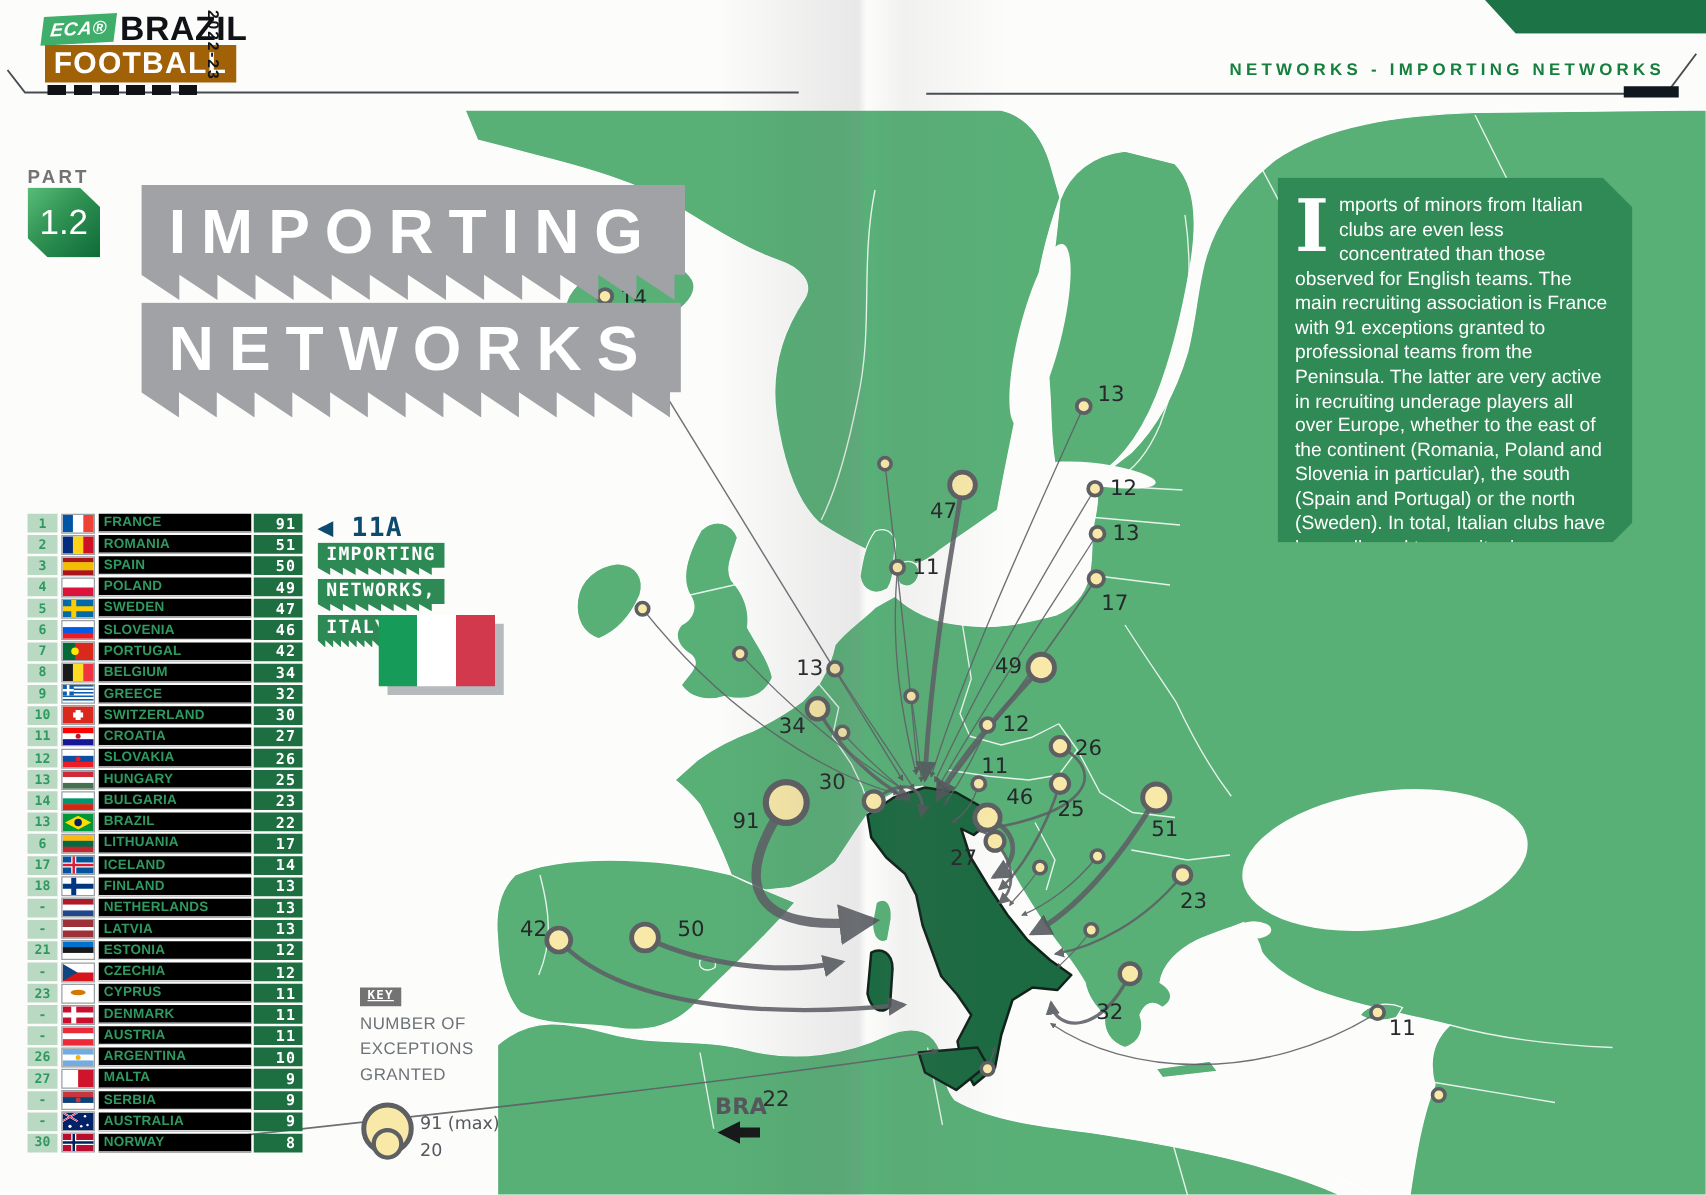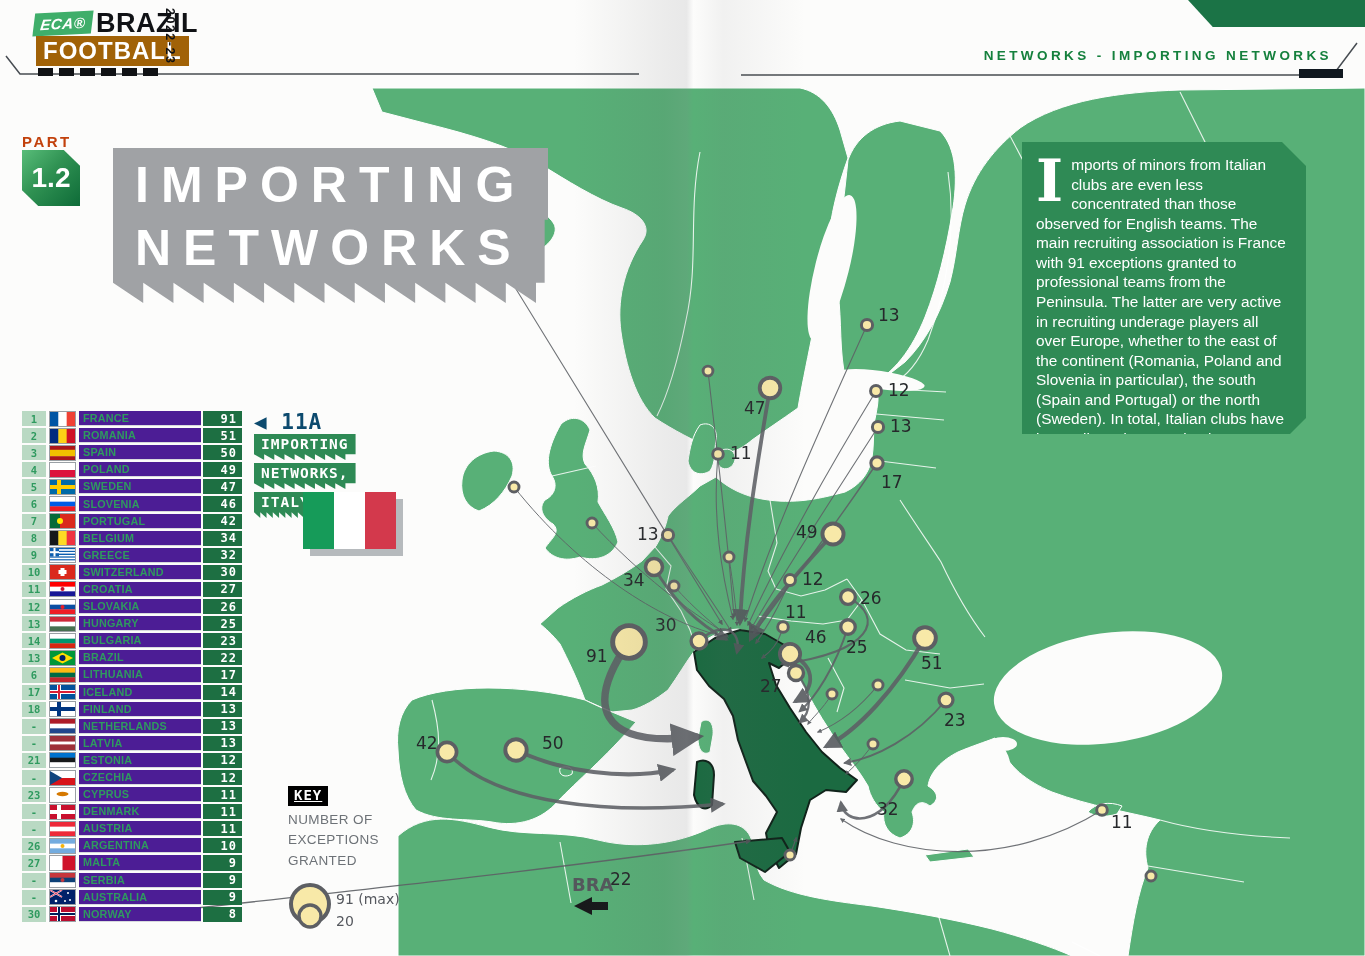--- a/index.html
+++ b/index.html
@@ -20,30 +20,30 @@
     font-size:24px;letter-spacing:1px;padding:0 7px;line-height:30px;}
   .season{position:absolute;left:133px;top:2px;writing-mode:vertical-rl;font-weight:700;
     font-size:12.5px;color:#101215;letter-spacing:1.5px;}
   .dashes{position:absolute;left:8px;top:62px;width:122px;height:8px;
     background:repeating-linear-gradient(90deg,#101215 0 15px,transparent 15px 21px);}
   
   .hdr-right{position:absolute;right:33px;top:48px;z-index:8;font-weight:800;font-size:13.5px;
     letter-spacing:3.4px;color:#15803d;}
   
   .part{position:absolute;left:22px;top:133px;z-index:7;font-weight:900;font-size:15px;
-    letter-spacing:2.5px;color:#c2410c;}
+    letter-spacing:2.5px;color:#737373;}
   .part-num{position:absolute;left:22px;top:150px;z-index:7;width:58px;height:56px;
     background:linear-gradient(315deg,#0e6b38 0%,#2f9152 55%,#58bd79 100%);
     clip-path:polygon(0 0,72% 0,100% 28%,100% 100%,28% 100%,0 72%);
-    color:#fff;font-weight:700;font-size:28px;display:flex;align-items:center;justify-content:center;}
+    color:#fff;font-weight:400;font-size:28px;display:flex;align-items:center;justify-content:center;}
   .title-line{position:absolute;z-index:7;background:#a0a2a5;color:#fff;font-weight:900;
     letter-spacing:12px;font-size:50px;padding:8px 22px 26px 22px;
     clip-path:polygon(0 0,0 78%,7% 100%,7% 78%,14% 100%,14% 78%,21% 100%,21% 78%,28% 100%,28% 78%,35% 100%,35% 78%,42% 100%,42% 78%,49% 100%,49% 78%,56% 100%,56% 78%,63% 100%,63% 78%,70% 100%,70% 78%,77% 100%,77% 78%,84% 100%,84% 78%,91% 100%,91% 78%,98% 100%,98% 78%,100% 78%,100% 0);}
   .title-1{left:113px;top:148px;}
-  .title-2{left:113px;top:211px;}
+  .title-2{left:113px;top:242px;}
   
   .gblock{display:inline-block;background:#2e8a55;color:#fff;font-family:"DejaVu Sans Mono",monospace;
     font-weight:700;font-size:14.5px;letter-spacing:1px;padding:2px 7px 8px 7px;
     clip-path:polygon(0 0,0 78%,10% 100%,10% 78%,20% 100%,20% 78%,30% 100%,30% 78%,40% 100%,40% 78%,50% 100%,50% 78%,60% 100%,60% 78%,70% 100%,70% 78%,80% 100%,80% 78%,90% 100%,90% 78%,100% 78%,100% 0);}
   
   .fig-a{position:absolute;left:254px;top:410px;z-index:7;width:160px;}
   .fig-a .fig-id{color:#0c4a6e;font-weight:900;font-size:21px;font-family:"DejaVu Sans Mono",monospace;
     letter-spacing:1px;display:inline-block;vertical-align:top;margin-right:6px;}
   .fig-a .lines{display:inline-block;}
   .fig-a .gblock{display:block;width:max-content;margin-bottom:3px;}
@@ -58,29 +58,29 @@
     clip-path:polygon(0 0,calc(100% - 24px) 0,100% 24px,100% calc(100% - 16px),calc(100% - 16px) 100%,0 100%);}
   .dropcap{float:left;font-family:"DejaVu Serif",serif;font-weight:700;font-size:58px;
     line-height:.82;padding:3px 8px 0 0;}
   
   .rank-table{position:absolute;left:22px;top:411px;z-index:7;}
   .trow{display:grid;grid-template-columns:24px 29px 122px 39px;grid-gap:2px;margin-bottom:2px;height:15.1px;}
   .trow .rk{background:#b9d9c3;color:#2f9a5f;font-weight:700;font-size:10.5px;
     font-family:"DejaVu Sans Mono",monospace;display:flex;align-items:center;justify-content:center;}
   .trow .fl{background:#fff;display:flex;align-items:center;justify-content:center;}
   .trow .fl svg{display:block;outline:1px solid #9aa0a5;}
-  .trow .nm{background:#4c1d95;color:#2f9a5f;font-weight:700;font-size:10.8px;display:flex;
+  .trow .nm{background:#000000;color:#2f9a5f;font-weight:700;font-size:10.8px;display:flex;
     align-items:center;padding-left:4px;border-bottom:1px solid #d7dadd;letter-spacing:.2px;}
   .trow .vl{background:#1d6f42;color:#fff;font-weight:700;font-size:12px;
     font-family:"DejaVu Sans Mono",monospace;display:flex;align-items:center;justify-content:flex-end;
     padding-right:5px;letter-spacing:1px;}
   
   .key{position:absolute;left:288px;top:786px;z-index:7;}
-  .key-title{display:inline-block;background:#000000;color:#fff;font-family:"DejaVu Sans Mono",monospace;
-    font-weight:700;font-size:14px;padding:1px 6px 3px;letter-spacing:1px;text-decoration:underline;}
+  .key-title{display:inline-block;background:#737373;color:#fff;font-family:"DejaVu Sans Mono",monospace;
+    font-weight:700;font-size:10px;padding:1px 6px 3px;letter-spacing:1px;text-decoration:underline;}
   .key-sub{color:#6d7277;font-size:13.5px;letter-spacing:.4px;margin-top:4px;width:150px;line-height:1.5;}
   
   .fig-b{position:absolute;right:13px;top:920px;z-index:7;display:flex;align-items:flex-start;gap:9px;}
   .tri-up{width:0;height:0;border-left:9px solid transparent;border-right:9px solid transparent;
     border-bottom:12px solid #1d7a47;margin-top:4px;}
   .fig-b .fig-id{color:#1d7a47;font-weight:900;font-size:23px;font-family:"DejaVu Sans Mono",monospace;
     letter-spacing:1px;margin-right:10px;line-height:1;}
   .fig-b .gblock{font-size:15px;}
   
   .banner{position:absolute;right:0;top:0;width:177px;height:27px;background:#1b7346;z-index:6;

